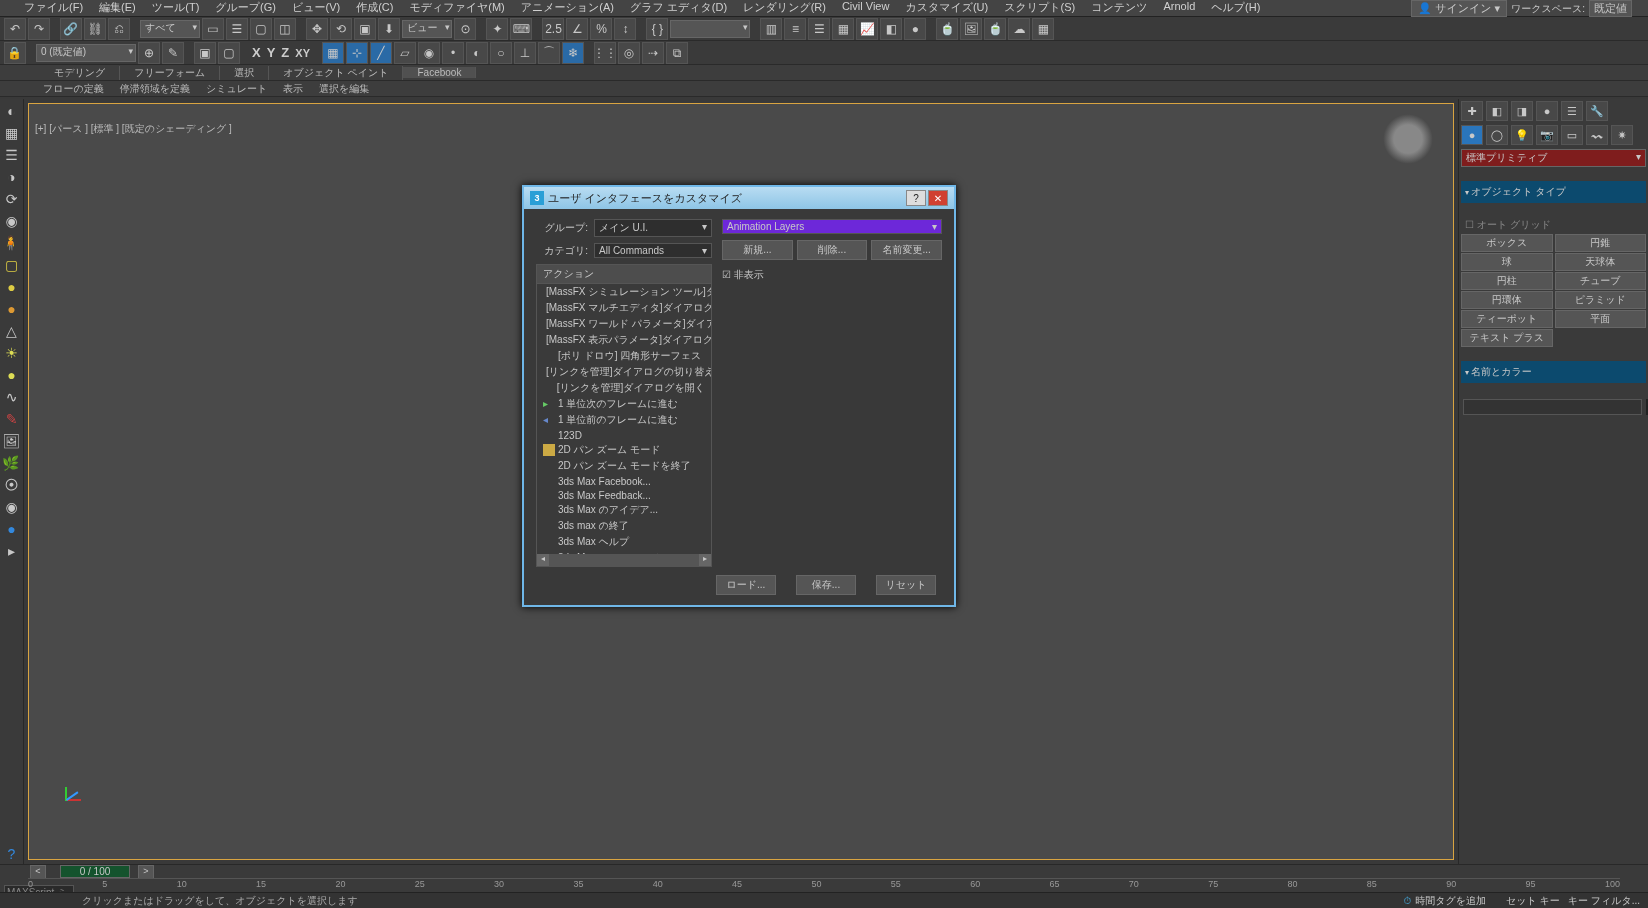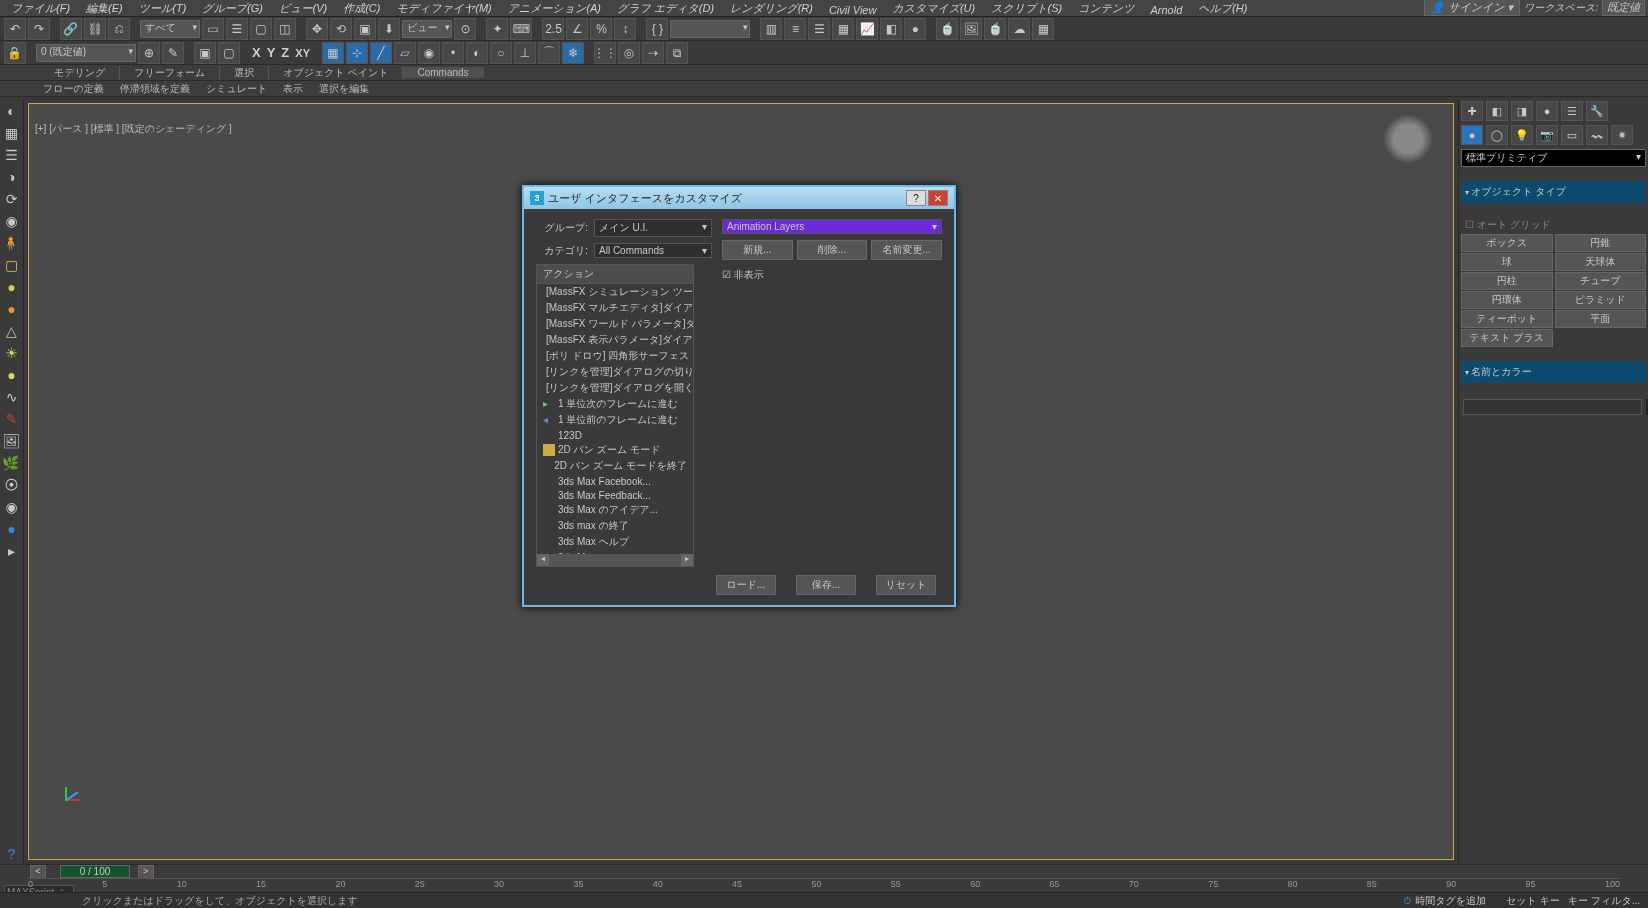--- a/index.html
+++ b/index.html
@@ -1,18 +1,18 @@
 <!DOCTYPE html>
 <html><head>
 <meta charset="utf-8">
 <style>
 * { margin:0; padding:0; box-sizing:border-box; font-family:"Meiryo UI","MS Gothic",sans-serif; user-select:none; }
 body { background:#393939; color:#c8c8c8; font-size:11px; width:1648px; height:908px; overflow:hidden; position:relative; }
 
-.menubar { display:flex; background:#444; height:17px; align-items:flex-end; padding:0 3px; border-bottom:1px solid #222;font-style:italic; }
+.menubar { display:flex; background:#444; height:17px; align-items:flex-start; padding:0 16px; border-bottom:1px solid #222; }
 .menubar .mi { padding:0 8px; cursor:default; font-size:11px; color:#d0d0d0; }
 .menubar .right { margin-left:auto; display:flex; align-items:center; gap:4px;}
 .menubar .signin { background:#555; padding:0 6px; border:1px solid #666;}
 .menubar .ws { font-size:10px; }
 .menubar .wsval { background:#555; padding:0 4px; border:1px solid #666;}
 
 .toolrow { display:flex; align-items:center; height:24px; background:#3a3a3a; border-bottom:1px solid #2a2a2a; padding:0 4px; gap:2px;}
 .toolrow .tbtn { width:22px; height:22px; background:#484848; border:1px solid #555; display:flex; align-items:center; justify-content:center; font-size:12px;}
 .toolrow .tbtn.on { background:#2a6aa6; }
 .toolrow .sep { width:6px; }
@@ -37,21 +37,21 @@
 .axis { position:absolute; left:38px; bottom:58px; width:26px; height:26px;}
 .axis .ax { position:absolute; width:14px; height:2px; left:0; bottom:0; }
 .axis .axx { background:#cc3333; transform:rotate(0deg);}
 .axis .axy { background:#33cc33; transform:rotate(-90deg); transform-origin:left bottom;}
 .axis .axz { background:#3399ff; transform:rotate(-35deg); transform-origin:left bottom;}
 
 .cmdpanel { width:190px; background:#3a3a3a; border-left:1px solid #282828; padding:2px;}
 .cmdrow { display:flex; gap:3px; margin-bottom:4px;}
 .cmdrow .cb { width:22px; height:20px; background:#484848; border:1px solid #555; display:flex; align-items:center; justify-content:center;}
 .cmdrow .cb.act { background:#2a75bb;}
-.cpdrop { background:#000000; border:1px solid #666; padding:1px 4px; font-size:10px; position:relative; margin-bottom:2px;}
+.cpdrop { background:#7f1d1d; border:1px solid #666; padding:1px 4px; font-size:10px; position:relative; margin-bottom:2px;}
 .cpdrop:after{content:"▾"; position:absolute; right:4px;}
 .cphead { background:#0c4a6e; padding:4px 4px; font-size:10px; margin:14px 0; display:flex; align-items:center;}
 .cphead:before { content:"▾ "; font-size:8px; margin-right:2px;}
 .cpcheck { font-size:10px; padding:1px 4px; color:#888;}
 .btnrow { display:flex; gap:2px; margin:1px 0;}
 .btnrow .pb { flex:1; background:#555; border:1px solid #666; text-align:center; font-size:10px; padding:1px 0;}
 .swatch { width:16px; height:16px; background:#e838aa; margin-left:auto; border:1px solid #222;}
 .namerow{display:flex; align-items:center; gap:4px; padding:2px;}
 .namerow input{flex:1; background:#333; border:1px solid #555; height:16px;}
 
@@ -63,21 +63,21 @@
 .dlgtitle .wb.cl{background:#d04030;color:#fff;}
 .dlgtabs { display:flex; background:#3a3a3a;}
 .dlgtabs .dt { padding:2px 8px; font-size:10px; background:#444; border:1px solid #555; border-bottom:none;}
 .dlgtabs .dt.on { background:#393939;}
 .dlgbody { padding:10px 12px; }
 .dlgrow { display:flex; align-items:center; gap:6px; margin-bottom:6px;}
 .dlgrow .lbl { width:52px; text-align:right; font-size:10px;}
 .dlgrow .sel { flex:1; background:#2e2e2e; border:1px solid #555; padding:1px 4px; font-size:10px; position:relative;}
 .dlgrow .sel:after{content:"▾"; position:absolute; right:4px;}
 .dlgcols{display:flex; gap:10px;}
-.dlglist { width:158px; background:#4d7c0f; border:1px solid #555;}
+.dlglist { width:176px; background:#4d7c0f; border:1px solid #555;}
 .dlglist .lh { background:#4d4d4d; padding:2px 6px; font-size:10px; border-bottom:1px solid #555;}
 .dlglist .lbody{height:270px; overflow-y:auto; background:#3a3a3a;}
 .dlglist .li { padding:1px 6px; font-size:10px; white-space:nowrap; display:flex; align-items:center; gap:3px;}
 .dlglist .li .ic{width:12px;height:12px;display:inline-block;}
 .dlglist .lsb{height:12px;display:flex;background:#555;}
 .dlglist .lsb .sa{width:12px;background:#666;text-align:center;font-size:8px;}
 .dlglist .lsb .st{flex:1;}
 .rcol{flex:1;}
 .rsel{background:#6d28d9;border:1px solid #555;padding:1px 4px;font-size:10px;position:relative;margin-bottom:6px;}
 .rsel:after{content:"▾";position:absolute;right:4px;}
@@ -212,21 +212,21 @@
   <div class="tbtn">⇢</div>
   <div class="tbtn">⧉</div>
 </div>
 
 <div class="ribbontabs">
   <div style="width:40px"></div>
   <div class="rt">モデリング</div>
   <div class="rt">フリーフォーム</div>
   <div class="rt">選択</div>
   <div class="rt">オブジェクト ペイント</div>
-  <div class="rt on">Commands</div>
+  <div class="rt on">Facebook</div>
 </div>
 <div class="ribbonsub">
   <span class="rsi">フローの定義</span>
   <span class="rsi">停滞領域を定義</span>
   <span class="rsi">シミュレート</span>
   <span class="rsi">表示</span>
   <span class="rsi">選択を編集</span>
 </div>
 
 <div class="mainarea">

